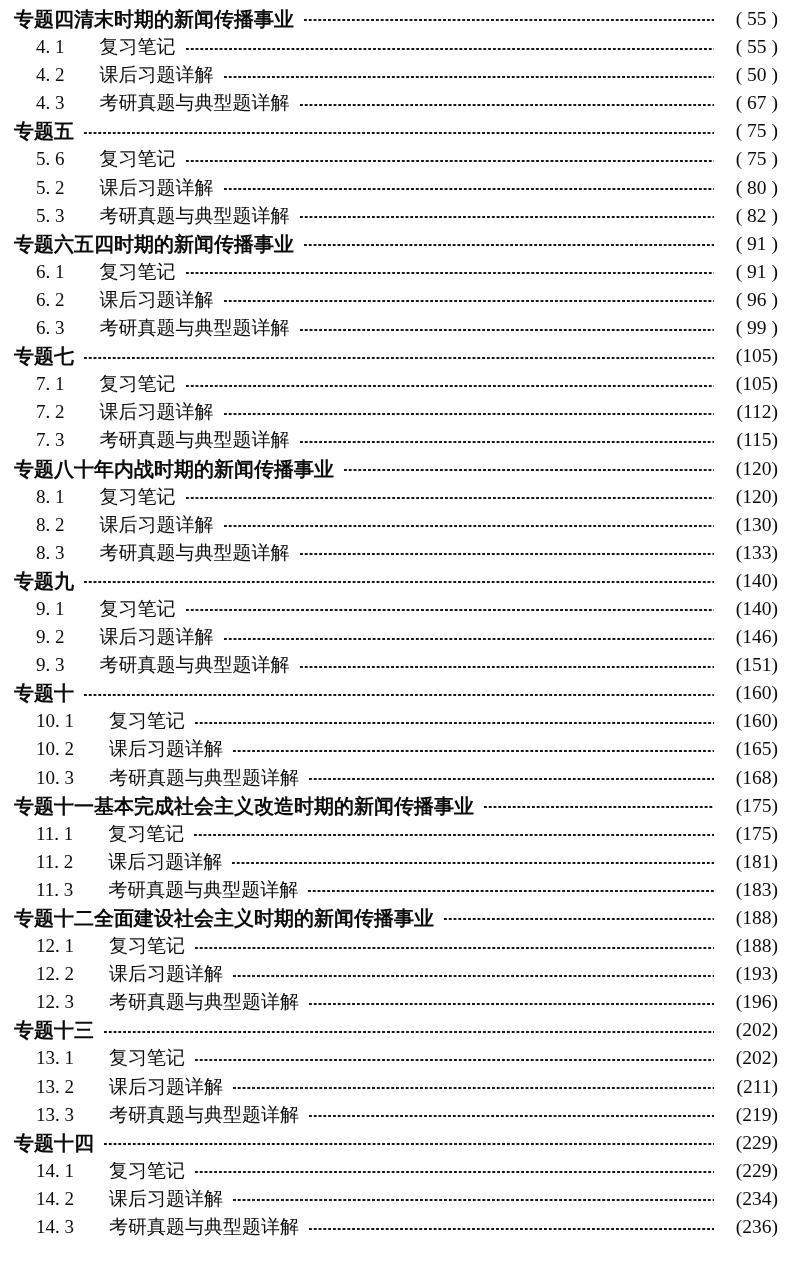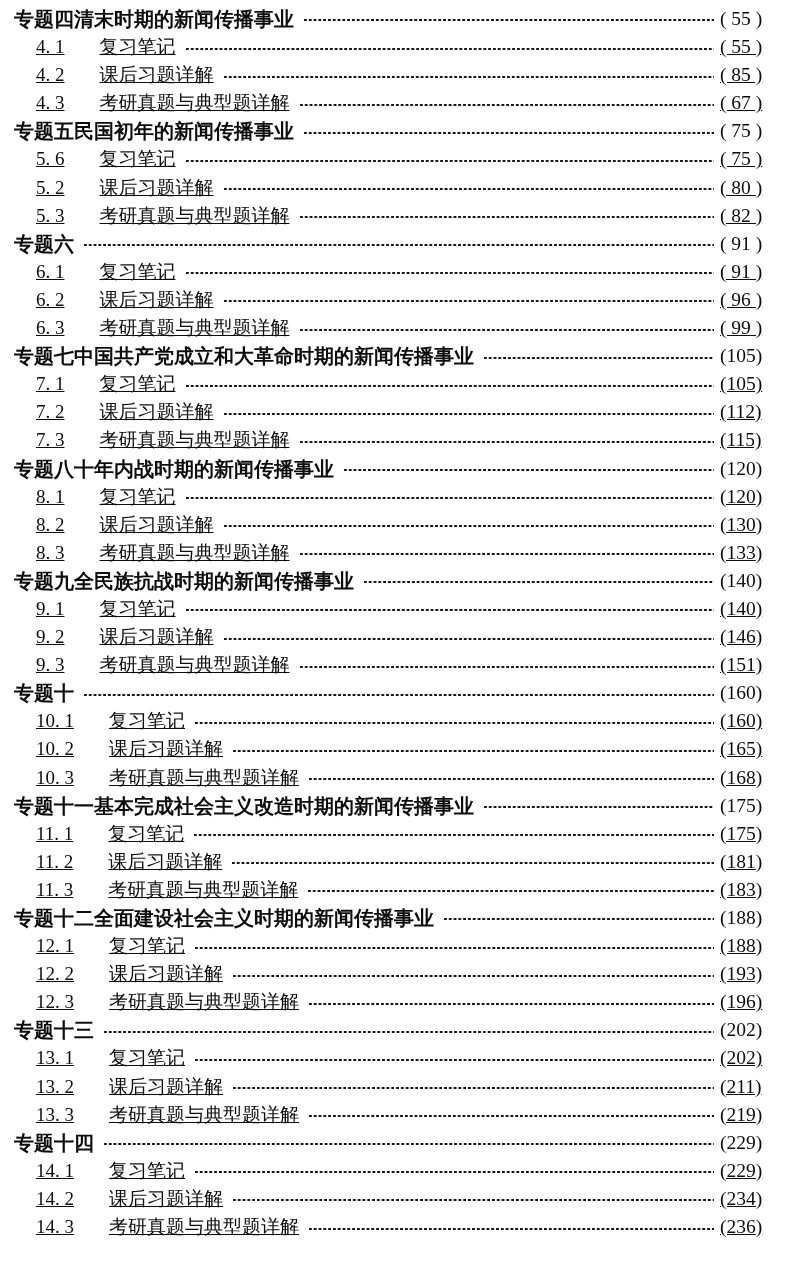--- a/index.html
+++ b/index.html
@@ -30,38 +30,38 @@
   }
   
   .row.chapter {
     font-family: "Liberation Sans", "DejaVu Sans", sans-serif;
     font-weight: 700;
     font-size: 20px;
   }
   .ch-label { flex: none; }
   .ch-title { flex: none; }
   
-  .row.item { padding-left: 22px; text-decoration: underline; }
+  .row.item { padding-left: 22px; }
   .it-num { flex: none; }
   .it-title { flex: none; margin-left: 35px; }
   
   .leader {
     flex: 1 1 auto;
     align-self: stretch;
     margin: 0 6px 0 9px;
     background-image: radial-gradient(circle, #161616 1.15px, rgba(0,0,0,0) 1.4px);
     background-size: 4.8px 10px;
     background-repeat: repeat-x;
     background-position: left 58%;
   }
   
   .page {
     flex: none;
     width: 58px;
-    text-align: left;
+    text-align: right;
     font-family: "Liberation Serif", "DejaVu Serif", serif;
     font-weight: 400;
     font-size: 19.5px;
   }
 </style>
 </head>
 <body>
 
 <div class="doc" id="toc-root">
     <div class="row chapter">
@@ -73,31 +73,30 @@
     <div class="row item">
     <span class="it-num">4. 1</span>
     <span class="it-title">复习笔记</span>
     <span class="leader"></span>
     <span class="page">( 55 )</span>
   </div>
     <div class="row item">
     <span class="it-num">4. 2</span>
     <span class="it-title">课后习题详解</span>
     <span class="leader"></span>
-    <span class="page">( 85 )</span>
+    <span class="page">( 50 )</span>
   </div>
     <div class="row item">
     <span class="it-num">4. 3</span>
     <span class="it-title">考研真题与典型题详解</span>
     <span class="leader"></span>
     <span class="page">( 67 )</span>
   </div>
     <div class="row chapter">
     <span class="ch-label">专题五</span>
-    <span class="ch-title">民国初年的新闻传播事业</span>
     <span class="leader"></span>
     <span class="page">( 75 )</span>
   </div>
     <div class="row item">
     <span class="it-num">5. 6</span>
     <span class="it-title">复习笔记</span>
     <span class="leader"></span>
     <span class="page">( 75 )</span>
   </div>
     <div class="row item">
@@ -107,20 +106,21 @@
     <span class="page">( 80 )</span>
   </div>
     <div class="row item">
     <span class="it-num">5. 3</span>
     <span class="it-title">考研真题与典型题详解</span>
     <span class="leader"></span>
     <span class="page">( 82 )</span>
   </div>
     <div class="row chapter">
     <span class="ch-label">专题六</span>
+    <span class="ch-title">五四时期的新闻传播事业</span>
     <span class="leader"></span>
     <span class="page">( 91 )</span>
   </div>
     <div class="row item">
     <span class="it-num">6. 1</span>
     <span class="it-title">复习笔记</span>
     <span class="leader"></span>
     <span class="page">( 91 )</span>
   </div>
     <div class="row item">
@@ -130,21 +130,20 @@
     <span class="page">( 96 )</span>
   </div>
     <div class="row item">
     <span class="it-num">6. 3</span>
     <span class="it-title">考研真题与典型题详解</span>
     <span class="leader"></span>
     <span class="page">( 99 )</span>
   </div>
     <div class="row chapter">
     <span class="ch-label">专题七</span>
-    <span class="ch-title">中国共产党成立和大革命时期的新闻传播事业</span>
     <span class="leader"></span>
     <span class="page">(105)</span>
   </div>
     <div class="row item">
     <span class="it-num">7. 1</span>
     <span class="it-title">复习笔记</span>
     <span class="leader"></span>
     <span class="page">(105)</span>
   </div>
     <div class="row item">
@@ -178,21 +177,20 @@
     <span class="page">(130)</span>
   </div>
     <div class="row item">
     <span class="it-num">8. 3</span>
     <span class="it-title">考研真题与典型题详解</span>
     <span class="leader"></span>
     <span class="page">(133)</span>
   </div>
     <div class="row chapter">
     <span class="ch-label">专题九</span>
-    <span class="ch-title">全民族抗战时期的新闻传播事业</span>
     <span class="leader"></span>
     <span class="page">(140)</span>
   </div>
     <div class="row item">
     <span class="it-num">9. 1</span>
     <span class="it-title">复习笔记</span>
     <span class="leader"></span>
     <span class="page">(140)</span>
   </div>
     <div class="row item">

